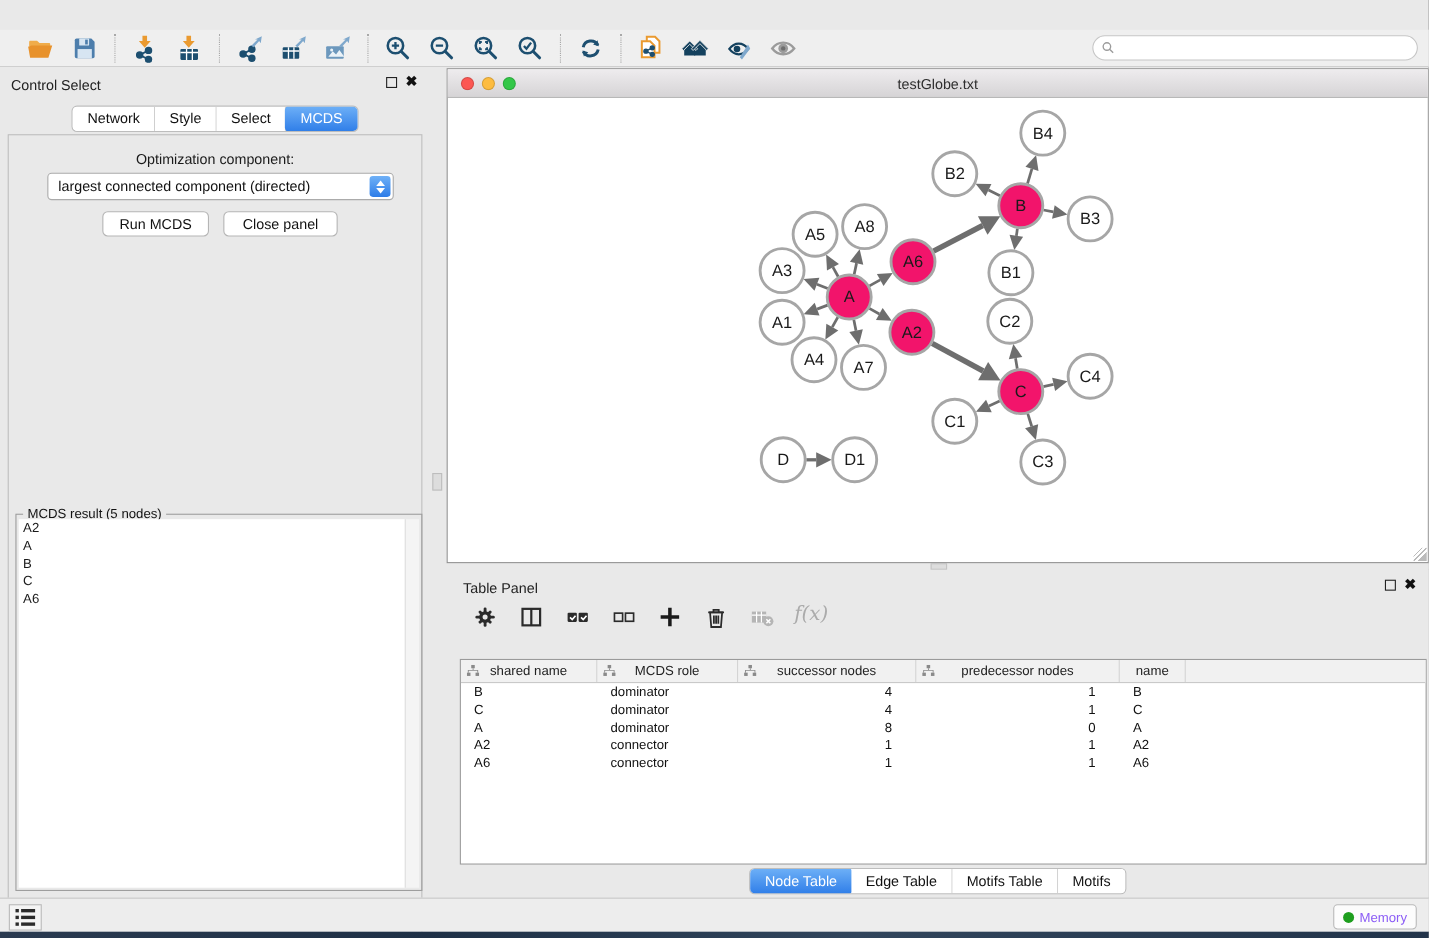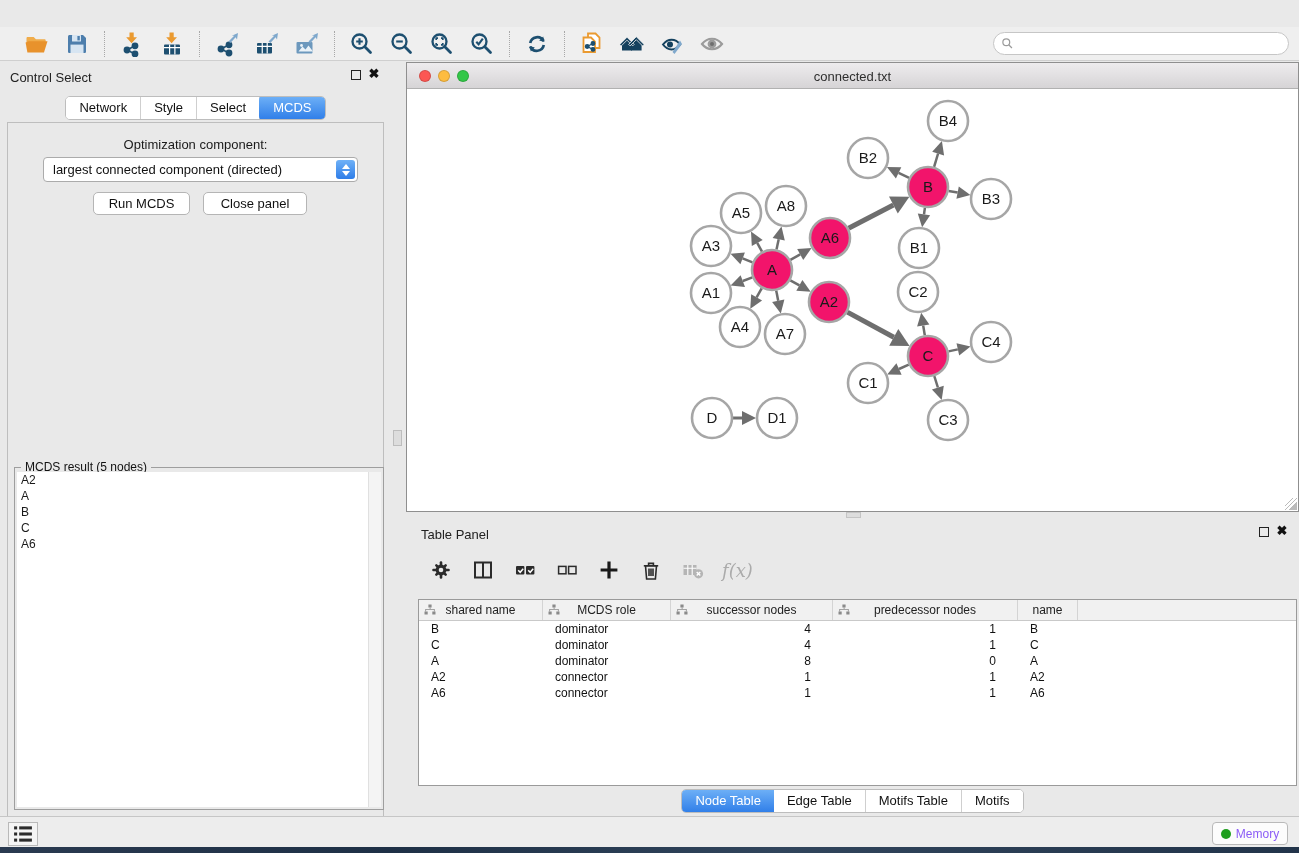--- a/index.html
+++ b/index.html
@@ -118,21 +118,21 @@
   .net-titlebar .title { position:absolute; left:0; right:0; top:6px; text-align:center; font-size:13px; color:#2e2e2e; }
   .net-canvas { position:absolute; left:0; top:26px; width:891px; height:422px; }
   .net-grip { position:absolute; right:1px; bottom:1px; width:12px; height:12px;
     background:
       linear-gradient(135deg, transparent 0 5px, #BBB 5px 6px, transparent 6px 8px, #BBB 8px 9px, transparent 9px 11px, #BBB 11px 12px) ;
   }
 
   
   .table-panel { position:absolute; left:406px; top:518px; width:893px; height:298px; background:#E9E9E9; }
   .tp-float { right:30px; } .tp-close { right:10px; }
-  .tp-toolbar { position:absolute; left:12px; top:30px; height:44px; display:flex; align-items:center; gap:16px; padding-left:10px; }
+  .tp-toolbar { position:absolute; left:12px; top:30px; height:44px; display:flex; align-items:flex-start; gap:16px; padding-left:10px; }
   .tp-btn { width:26px; height:26px; border:none; background:transparent; display:flex; align-items:center; justify-content:center; cursor:pointer; }
   .tp-btn svg { width:22px; height:22px; }
   .fx-label { font-family:"DejaVu Serif", serif; font-style:italic; font-size:18px; color:#ABABAB; cursor:default; }
   .tbl-box {
     position:absolute; left:12px; top:81px; width:879px; height:187px;
     background:#fff; border:1px solid #9A9A9A; overflow:hidden;
   }
   .tbl-header { display:flex; height:21px; background:#F1F1F1; border-bottom:1px solid #C9C9C9; }
   .th-cell {
     position:relative; display:flex; align-items:center; justify-content:center;
@@ -380,21 +380,21 @@
       <div class="grip"></div>
     </div>
 
   <div class="net-window">
     <div class="net-titlebar">
       <div class="traffic" style="left:12px;top:7px;">
         <span class="light red"></span>
         <span class="light yellow"></span>
         <span class="light green"></span>
       </div>
-      <div class="title">connected.txt</div>
+      <div class="title">testGlobe.txt</div>
     </div>
     <svg class="net-canvas" id="graph-svg" viewBox="0 0 891 422">
         <line x1="355.0" y1="162.6" x2="350.2" y2="153.9" stroke="#6E6E6E" stroke-width="2.5"></line>
       <polygon points="344.0,142.4 355.7,150.9 344.8,156.9" fill="#6E6E6E"></polygon>
         <line x1="369.5" y1="160.5" x2="371.7" y2="150.2" stroke="#6E6E6E" stroke-width="2.5"></line>
       <polygon points="374.5,137.5 377.8,151.6 365.6,148.9" fill="#6E6E6E"></polygon>
         <line x1="345.5" y1="173.3" x2="335.6" y2="169.4" stroke="#6E6E6E" stroke-width="2.5"></line>
       <polygon points="323.5,164.7 337.9,163.6 333.4,175.3" fill="#6E6E6E"></polygon>
         <line x1="345.4" y1="188.4" x2="335.8" y2="192.0" stroke="#6E6E6E" stroke-width="2.5"></line>
       <polygon points="323.6,196.6 333.6,186.2 338.0,197.9" fill="#6E6E6E"></polygon>

